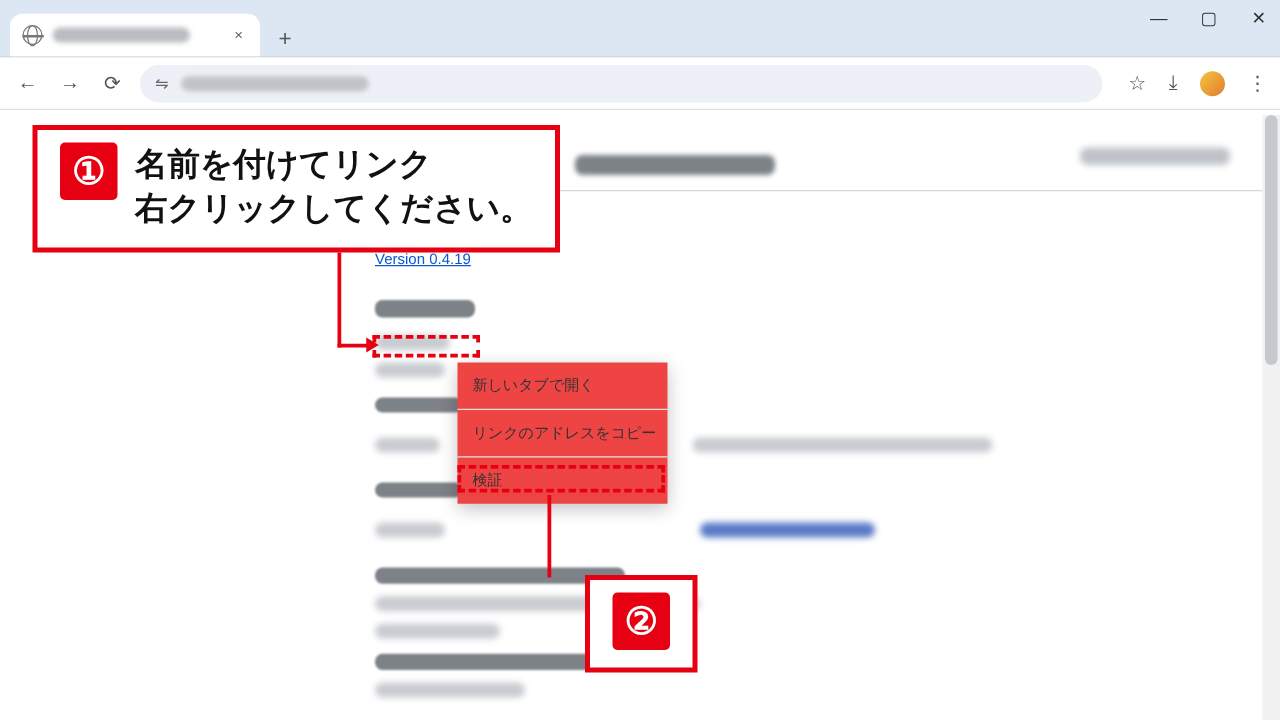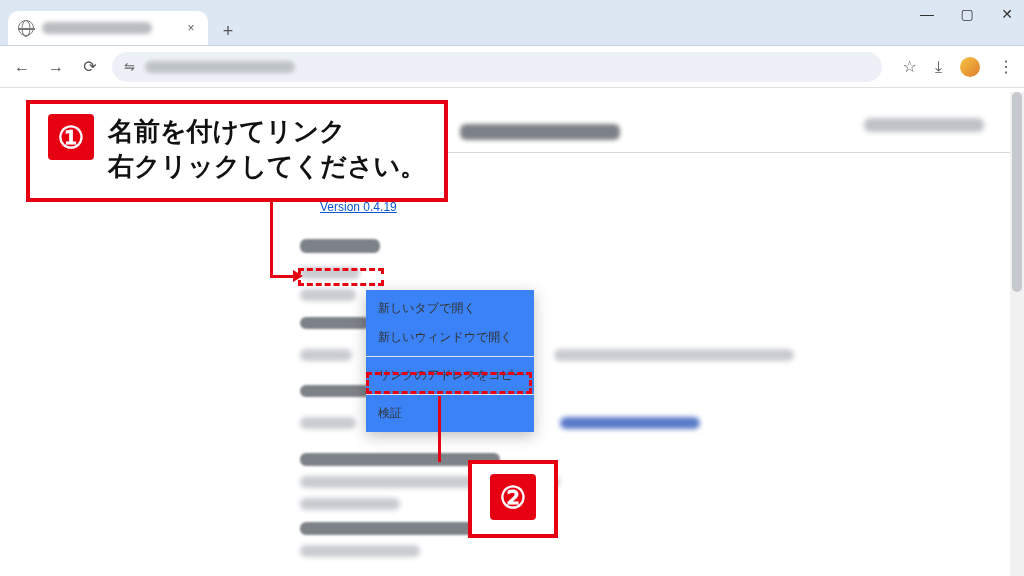--- a/index.html
+++ b/index.html
@@ -29,24 +29,24 @@
 
   
   .page { position: absolute; left: 300px; top: 100px; width: 700px; }
   .ph { background:#c8cbd0; border-radius:6px; filter:blur(2.5px); margin:10px 0; }
   .ph.dark { background:#7d8188; filter:blur(1px); }
   .page-divider { position:absolute; left:42px; right:6px; top:152px; border-top:1px solid #d6d6d6; }
   .top-right-ph { position:absolute; right:40px; top:118px; width:120px; height:14px; background:#bfc3c8; border-radius:6px; filter:blur(2.5px);}
   .top-mid-ph { position:absolute; left:460px; top:124px; width:160px; height:16px; background:#7d8188; border-radius:6px; filter:blur(2px);}
   .top-left-ph { position:absolute; left:44px; top:124px; width:100px; height:16px; background:#bfc3c8; border-radius:6px; filter:blur(2.5px);}
 
-  .link { color:#0b57d0; font-size:12px; text-decoration: underline; display:inline-block;margin-left:20px; }
+  .link { color:#0b57d0; font-size:12px; text-decoration: underline; display:inline-block; }
 
   
-  .ctxmenu { position:absolute; left:366px; top:290px; width:168px; background:#3b82f6; box-shadow:0 4px 14px rgba(0,0,0,.25); font-size:12px; color:#333; padding:4px 0; }
+  .ctxmenu { position:absolute; left:366px; top:290px; width:168px; background:#ef4444; box-shadow:0 4px 14px rgba(0,0,0,.25); font-size:12px; color:#333; padding:4px 0; }
   .ctxmenu .item { padding:6px 12px; white-space:nowrap; }
   .ctxmenu .sep { height:1px; background:#e3e3e3; margin:4px 0; }
 
   
   .callout { position:absolute; background:#fff; border:4px solid #e60012; padding:10px 18px 14px 18px; display:flex; gap:14px; align-items:flex-start; }
   .callout .num { width:46px; height:46px; background:#e60012; color:#fff; font-weight:700; font-size:30px; border-radius:4px; display:flex; align-items:center; justify-content:center; font-family: "Yu Gothic", Meiryo, sans-serif; flex:0 0 auto; }
   .callout .txt { font-size:26px; line-height:1.35; font-weight:600; color:#111; font-family: "Yu Gothic", Meiryo, sans-serif; white-space:pre; }
   #callout1 { left:26px; top:100px; }
   #callout2 { left:468px; top:460px; }
 
@@ -124,21 +124,20 @@
     </div>
   <div class="ph dark" style="width:200px;height:13px;margin-top:14px;"></div>
   <div class="ph" style="width:260px;height:12px;"></div>
   <div class="ph" style="width:100px;height:12px;"></div>
   <div class="ph dark" style="width:200px;height:13px;margin-top:12px;"></div>
   <div class="ph" style="width:120px;height:12px;"></div>
 </div>
 
 <div class="ctxmenu">
   <div class="item">新しいタブで開く</div>
-  <div class="item">新しいウィンドウで開く</div>
   <div class="sep"></div>
   <div class="item">リンクのアドレスをコピー</div>
   <div class="sep"></div>
   <div class="item">検証</div>
 </div>
 
 <div id="dash-link" class="dashed"></div>
 <div id="dash-item" class="dashed"></div>
 
 <div id="arrow1v" class="arrow-line"></div>

